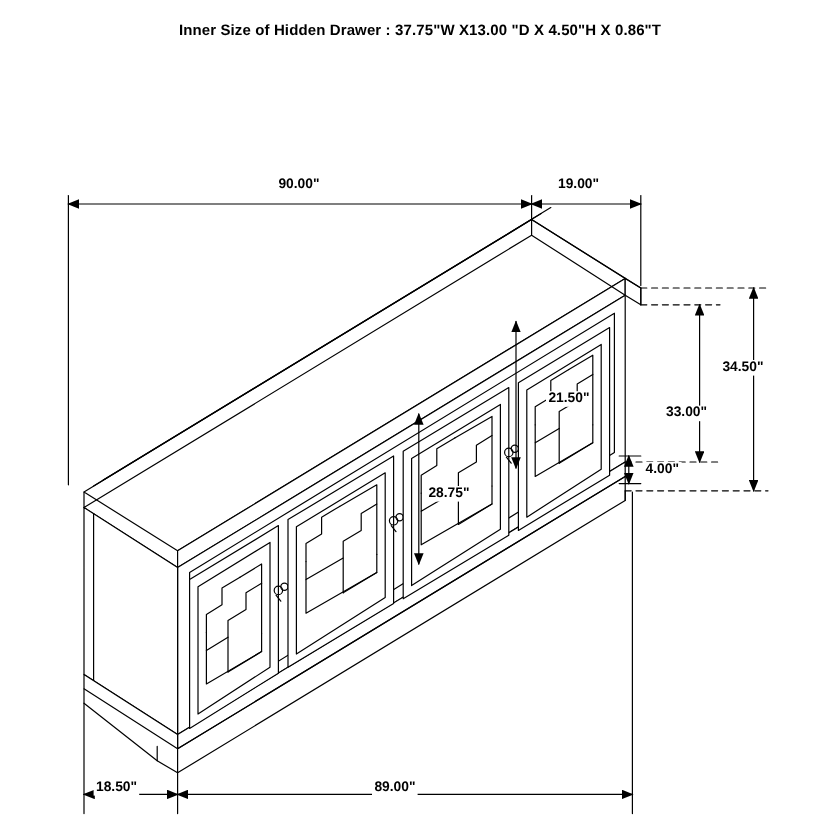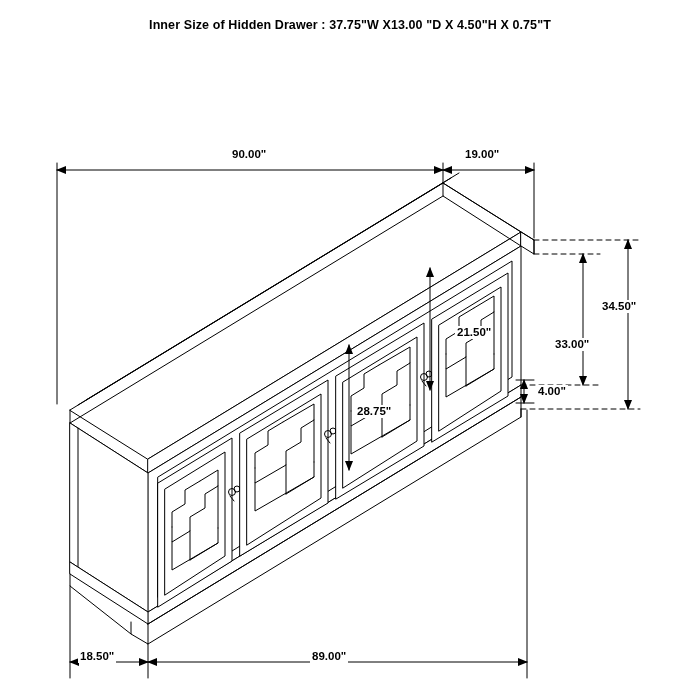--- a/index.html
+++ b/index.html
@@ -40,21 +40,21 @@
     padding: 0 2px;
     white-space: nowrap;
     line-height: 13px;
   }
 </style>
 </head>
 <body>
 
 <div id="root">
 
-  <div id="title">Inner Size of Hidden Drawer : 37.75"W X13.00 "D X 4.50"H X 0.75"T</div>
+  <div id="title">Inner Size of Hidden Drawer : 37.75"W X13.00 "D X 4.50"H X 0.86"T</div>
 
   <svg id="svg-layer" width="700" height="700" viewBox="0 0 700 700">
 
     <g stroke="#000000" fill="none" stroke-width="1" stroke-linejoin="round" stroke-linecap="round">
 
       <g>
         <polygon points="70,410 443,183 521,232 148,459" fill="#ffffff"></polygon>
         <polyline points="78,405 451,178"></polyline>
         <polyline points="86,400 459,173"></polyline>
       </g>

